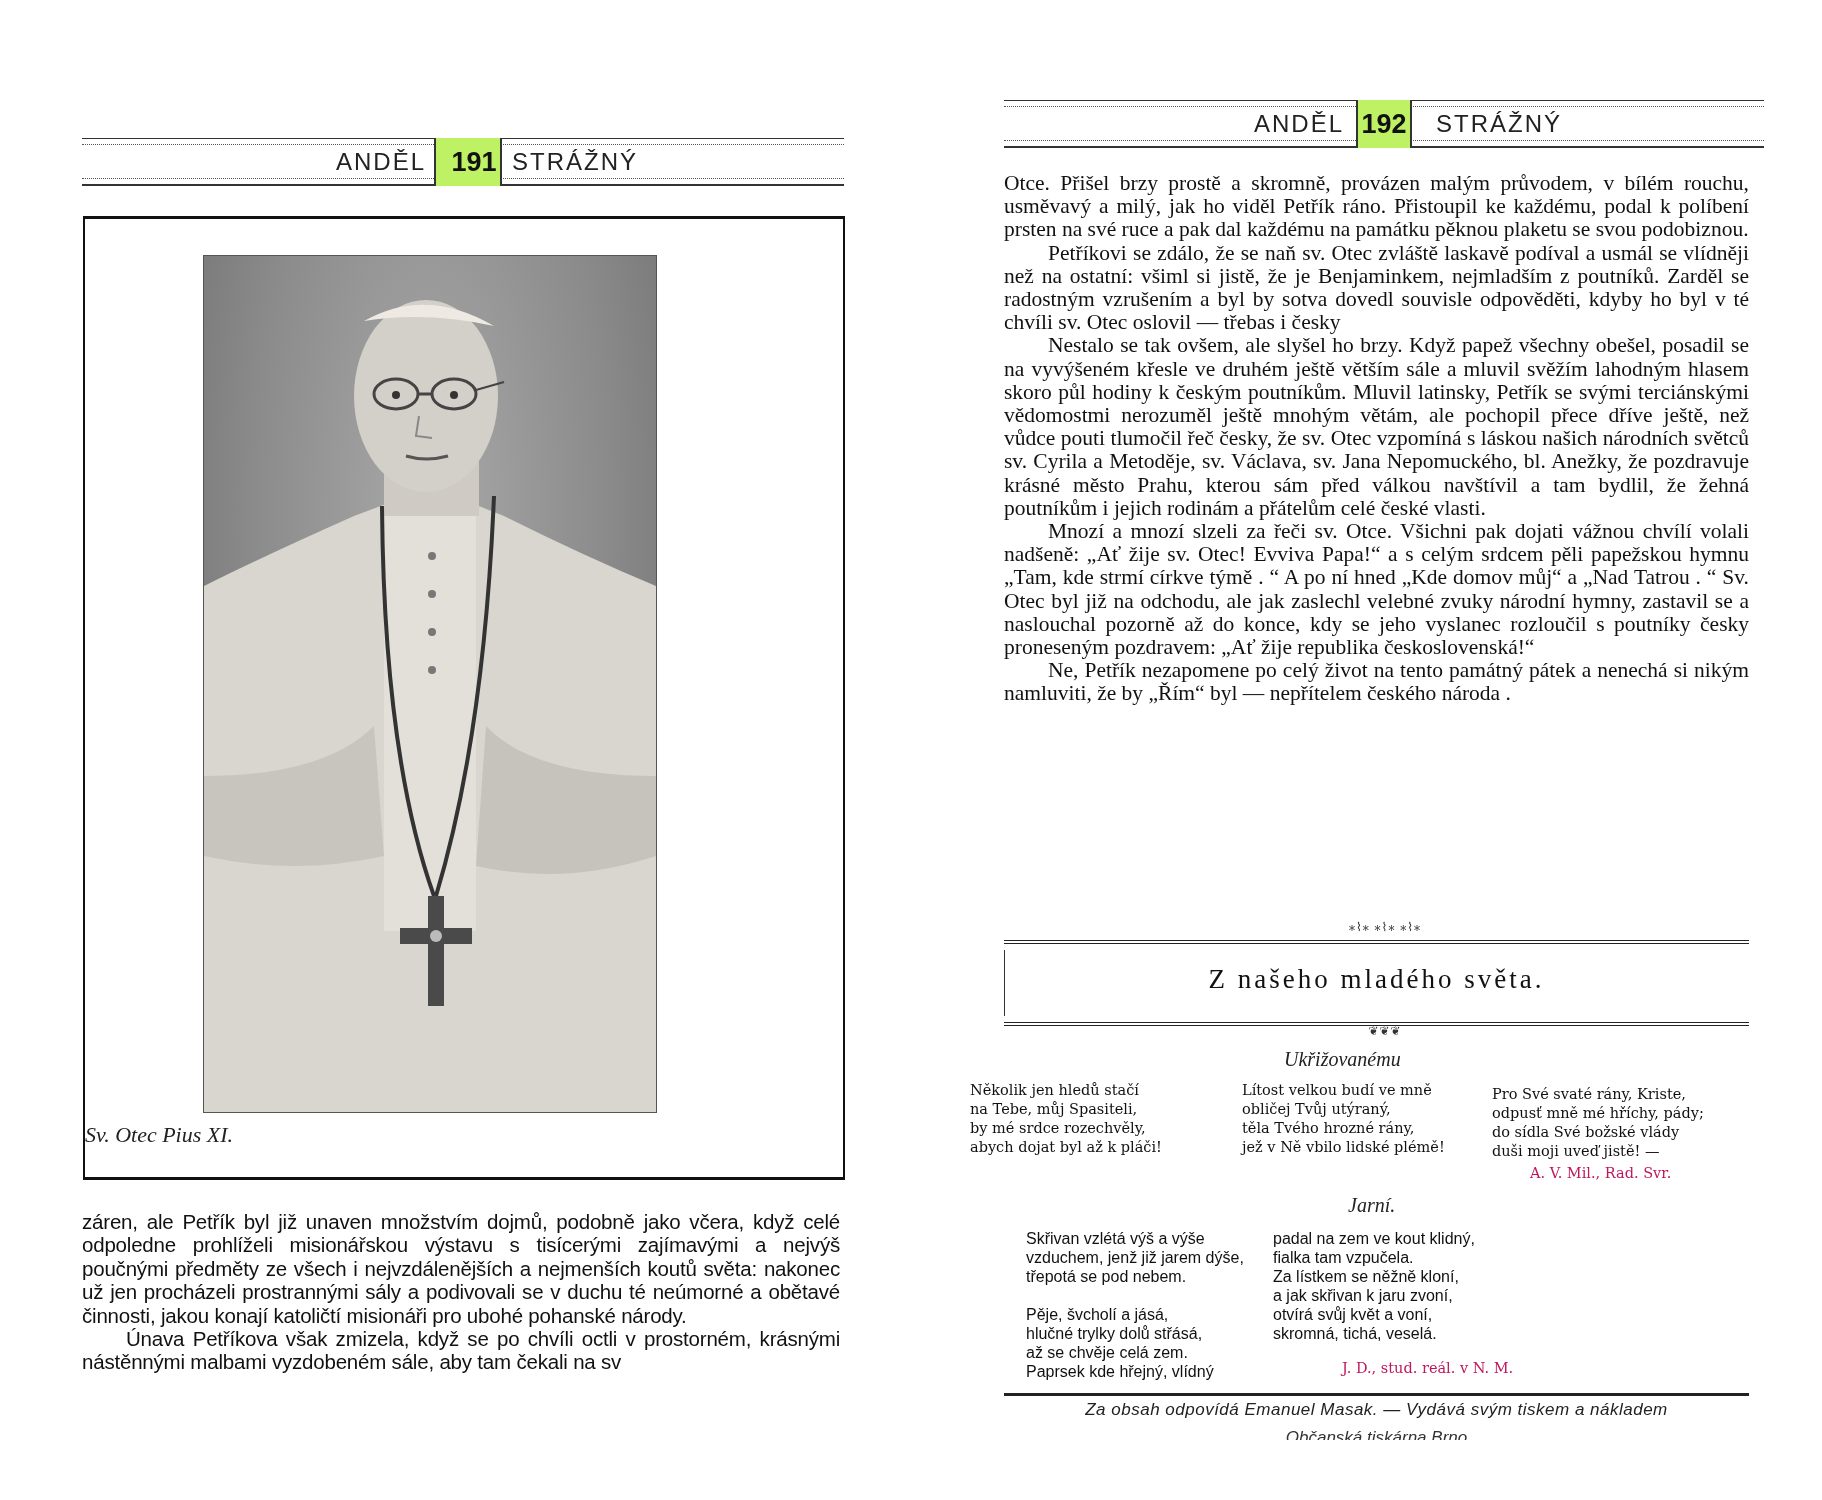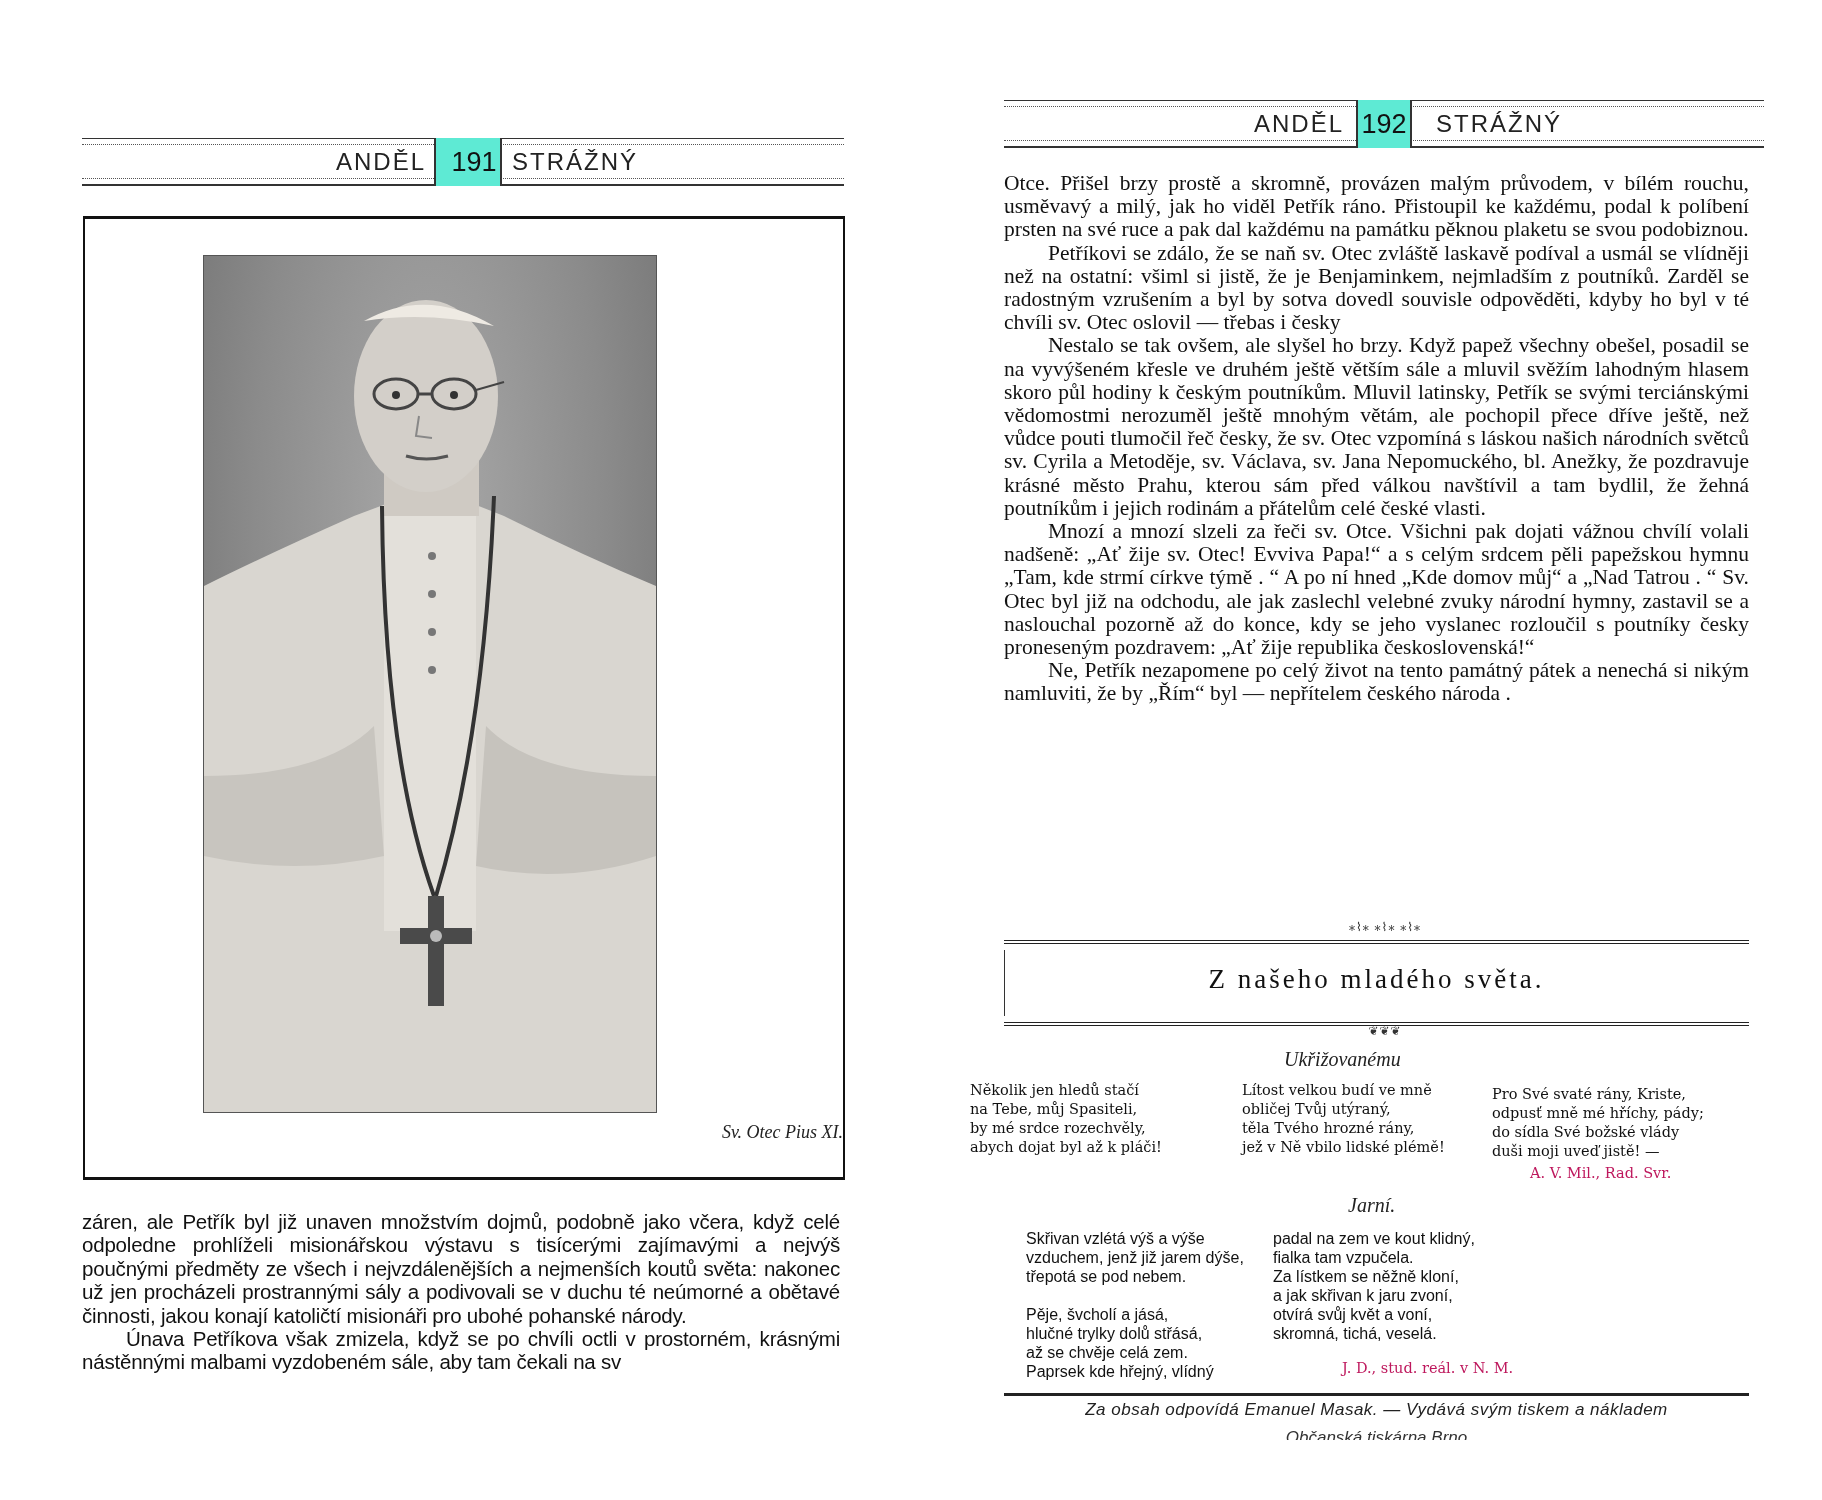--- a/index.html
+++ b/index.html
@@ -13,43 +13,43 @@
     .running-header { position: absolute; height: 48px; }
     .running-header .rule-top, .running-header .rule-bot {
       position: absolute; left: 0; right: 0; height: 5px;
       border-top: 1px solid #333; border-bottom: 1px dotted #555; }
     .running-header .rule-top { top: 0; }
     .running-header .rule-bot { bottom: 0; border-top: 1px dotted #555; border-bottom: 2px solid #333; }
     .running-header .hdr-left, .running-header .hdr-right {
       position: absolute; top: 10px; font-family: "Liberation Sans", sans-serif;
       font-size: 24px; letter-spacing: 2px; color: #222; }
     .running-header .pageno { position: absolute; top: 0; bottom: 0; width: 52px;
-      border-left: 2px solid #333; border-right: 2px solid #333; background: #5eead4;
-      font-family: "Liberation Sans", sans-serif; font-size: 27px; font-weight: normal;
+      border-left: 2px solid #333; border-right: 2px solid #333; background: #bef264;
+      font-family: "Liberation Sans", sans-serif; font-size: 27px; font-weight: bold;
       text-align: center; line-height: 48px; color: #111; }
 
     #hdr-left-page { left: 82px; top: 138px; width: 762px; }
     #hdr-left-page .hdr-left { right: 418px; }
     #hdr-left-page .pageno { left: 352px; padding-left: 12px; }
     #hdr-left-page .hdr-right { left: 430px; }
 
     #hdr-right-page { left: 14px; top: 100px; width: 760px; }
     #hdr-right-page .hdr-left { right: 420px; }
     #hdr-right-page .pageno { left: 352px; }
     #hdr-right-page .hdr-right { left: 432px; }
 
     
     #photo-frame { position: absolute; left: 83px; top: 216px; width: 758px; height: 958px;
       border: 2px solid #111; border-top-width: 3px; border-bottom-width: 3px; }
     #photo { position: absolute; left: 118px; top: 36px; width: 452px; height: 856px;
       background: radial-gradient(ellipse at 50% 30%, #a9a9a9 0%, #8b8b8b 55%, #6d6d6d 100%);
       border: 1px solid #555; overflow: hidden; }
     #photo svg { width: 100%; height: 100%; display: block; }
-    #photo-caption { position: absolute; left: 0; right: 0; top: 903px; text-align: right;
-      font-family: "Liberation Serif", serif; font-style: italic; font-size: 18px; color: #222; }
+    #photo-caption { position: absolute; left: 0; right: 0; top: 903px; text-align: left;
+      font-family: "Liberation Serif", serif; font-style: italic; font-size: 22px; color: #222; }
 
     
     .body-text { position: absolute; font-family: "Liberation Serif", serif; font-size: 21.5px;
       line-height: 23px; color: #111; text-align: justify; }
     .body-text p { margin: 0; }
     .body-text p.indent { text-indent: 44px; }
     #left-text { left: 82px; top: 1210px; width: 758px; font-family: "Liberation Sans", sans-serif; font-size: 20.5px; font-stretch: condensed; letter-spacing: -0.2px; line-height: 23.4px; }
     #right-text { left: 14px; top: 172px; width: 745px; line-height: 23.2px; }
 
     

